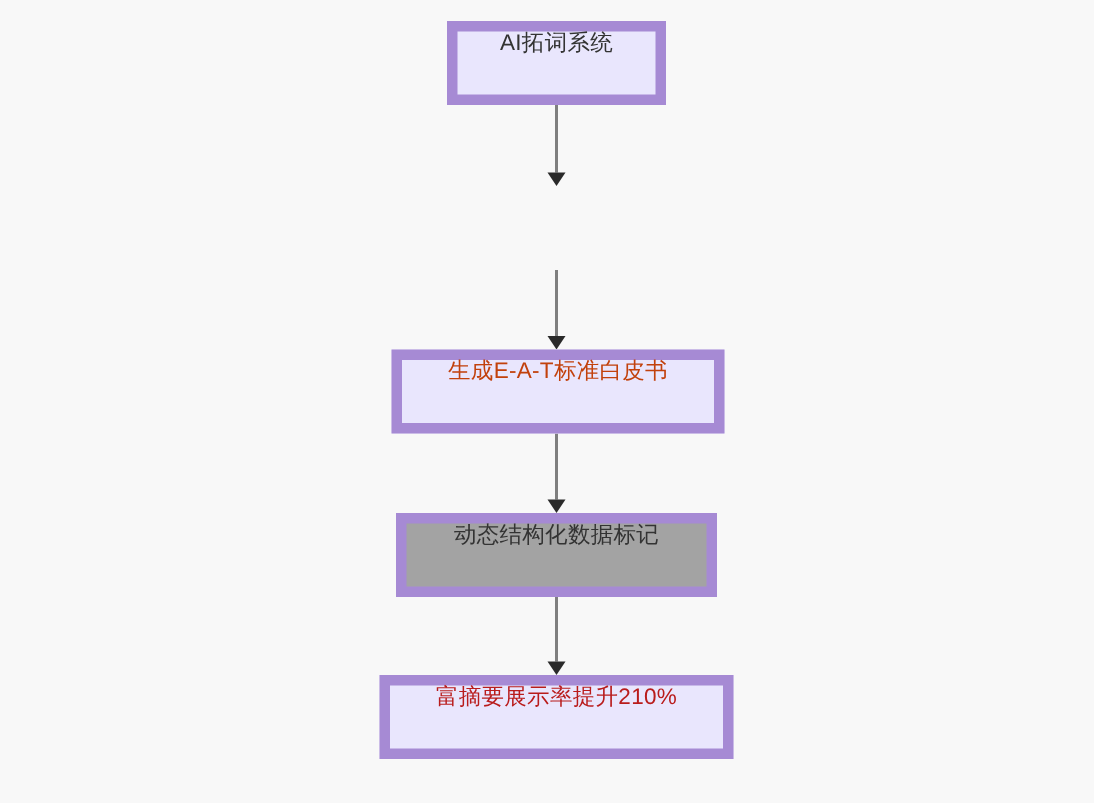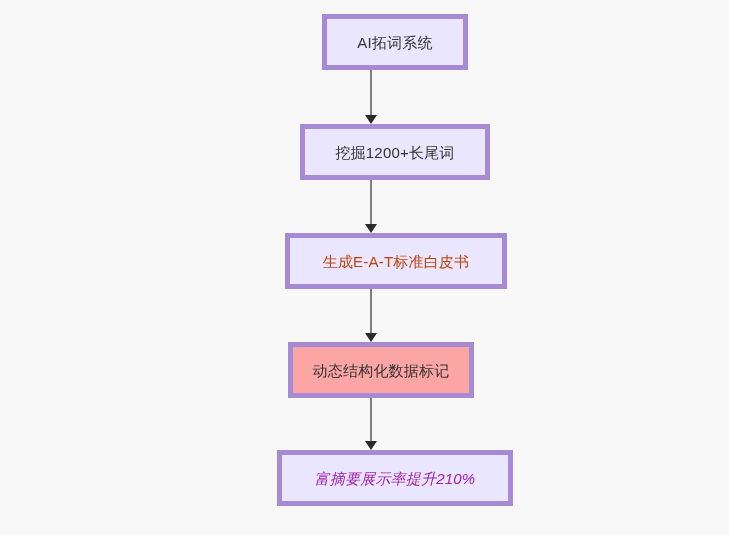--- a/index.html
+++ b/index.html
@@ -15,31 +15,29 @@
   }
   #flowchart {
     position: relative;
     width: 729px;
     height: 535px;
   }
   .node {
     position: absolute;
     box-sizing: border-box;
     background: #e9e6fd;
-    border: 5px solid #a21caf;
+    border: 7px solid #a21caf;
     color: #333333;
     font-size: 15px;
     line-height: 1;
     display: flex;
-    align-items: center;
     justify-content: center;
     text-align: center;
     letter-spacing: 0.2px;
     white-space: nowrap;
-    margin-left: 24px;
   }
   .node-label {
     display: block;
   }
   .edge {
     position: absolute;
     width: 24px;
     pointer-events: none;
   }
   .edge-line {
@@ -77,26 +75,23 @@
     <div class="edge-head" style="top: 44px; border-top-color: rgb(42, 42, 42);"></div>
   </div>
   <div class="edge" id="edge-3" style="left: 359px; top: 398px; height: 52px;">
     <div class="edge-line" style="height: 43px; background: rgb(127, 127, 127);"></div>
     <div class="edge-head" style="top: 43px; border-top-color: rgb(42, 42, 42);"></div>
   </div>
 
   <div class="node" id="node-0" style="left: 298px; top: 14px; width: 146px; height: 56px; background: rgb(233, 230, 253); border-color: rgb(166, 138, 212); color: rgb(51, 51, 51);">
     <span class="node-label">AI拓词系统</span>
   </div>
-  <div class="node" id="node-1" style="left: 276px; top: 124px; width: 190px; height: 56px; background: rgb(233, 230, 253); border-color: rgb(166, 138, 212); color: rgb(51, 51, 51);">
-    <span class="node-label">挖掘1200+长尾词</span>
-  </div>
   <div class="node" id="node-2" style="left: 261px; top: 233px; width: 222px; height: 56px; background: rgb(233, 230, 253); border-color: rgb(166, 138, 212); color: #c2410c;">
     <span class="node-label">生成E-A-T标准白皮书</span>
   </div>
-  <div class="node" id="node-3" style="left: 264px; top: 342px; width: 186px; height: 56px; background: #fca5a5; border-color: rgb(166, 138, 212); color: rgb(51, 51, 51);">
+  <div class="node" id="node-3" style="left: 264px; top: 342px; width: 214px; height: 56px; background: #a3a3a3; border-color: rgb(166, 138, 212); color: rgb(51, 51, 51);">
     <span class="node-label">动态结构化数据标记</span>
   </div>
-  <div class="node" id="node-4" style="left: 253px; top: 450px; width: 236px; height: 56px; background: rgb(233, 230, 253); border-color: rgb(166, 138, 212); color: #a21caf; font-style: italic;">
+  <div class="node" id="node-4" style="left: 253px; top: 450px; width: 236px; height: 56px; background: rgb(233, 230, 253); border-color: rgb(166, 138, 212); color: #b91c1c;">
     <span class="node-label">富摘要展示率提升210%</span>
   </div>
 
 </div>
 
 </body></html>

